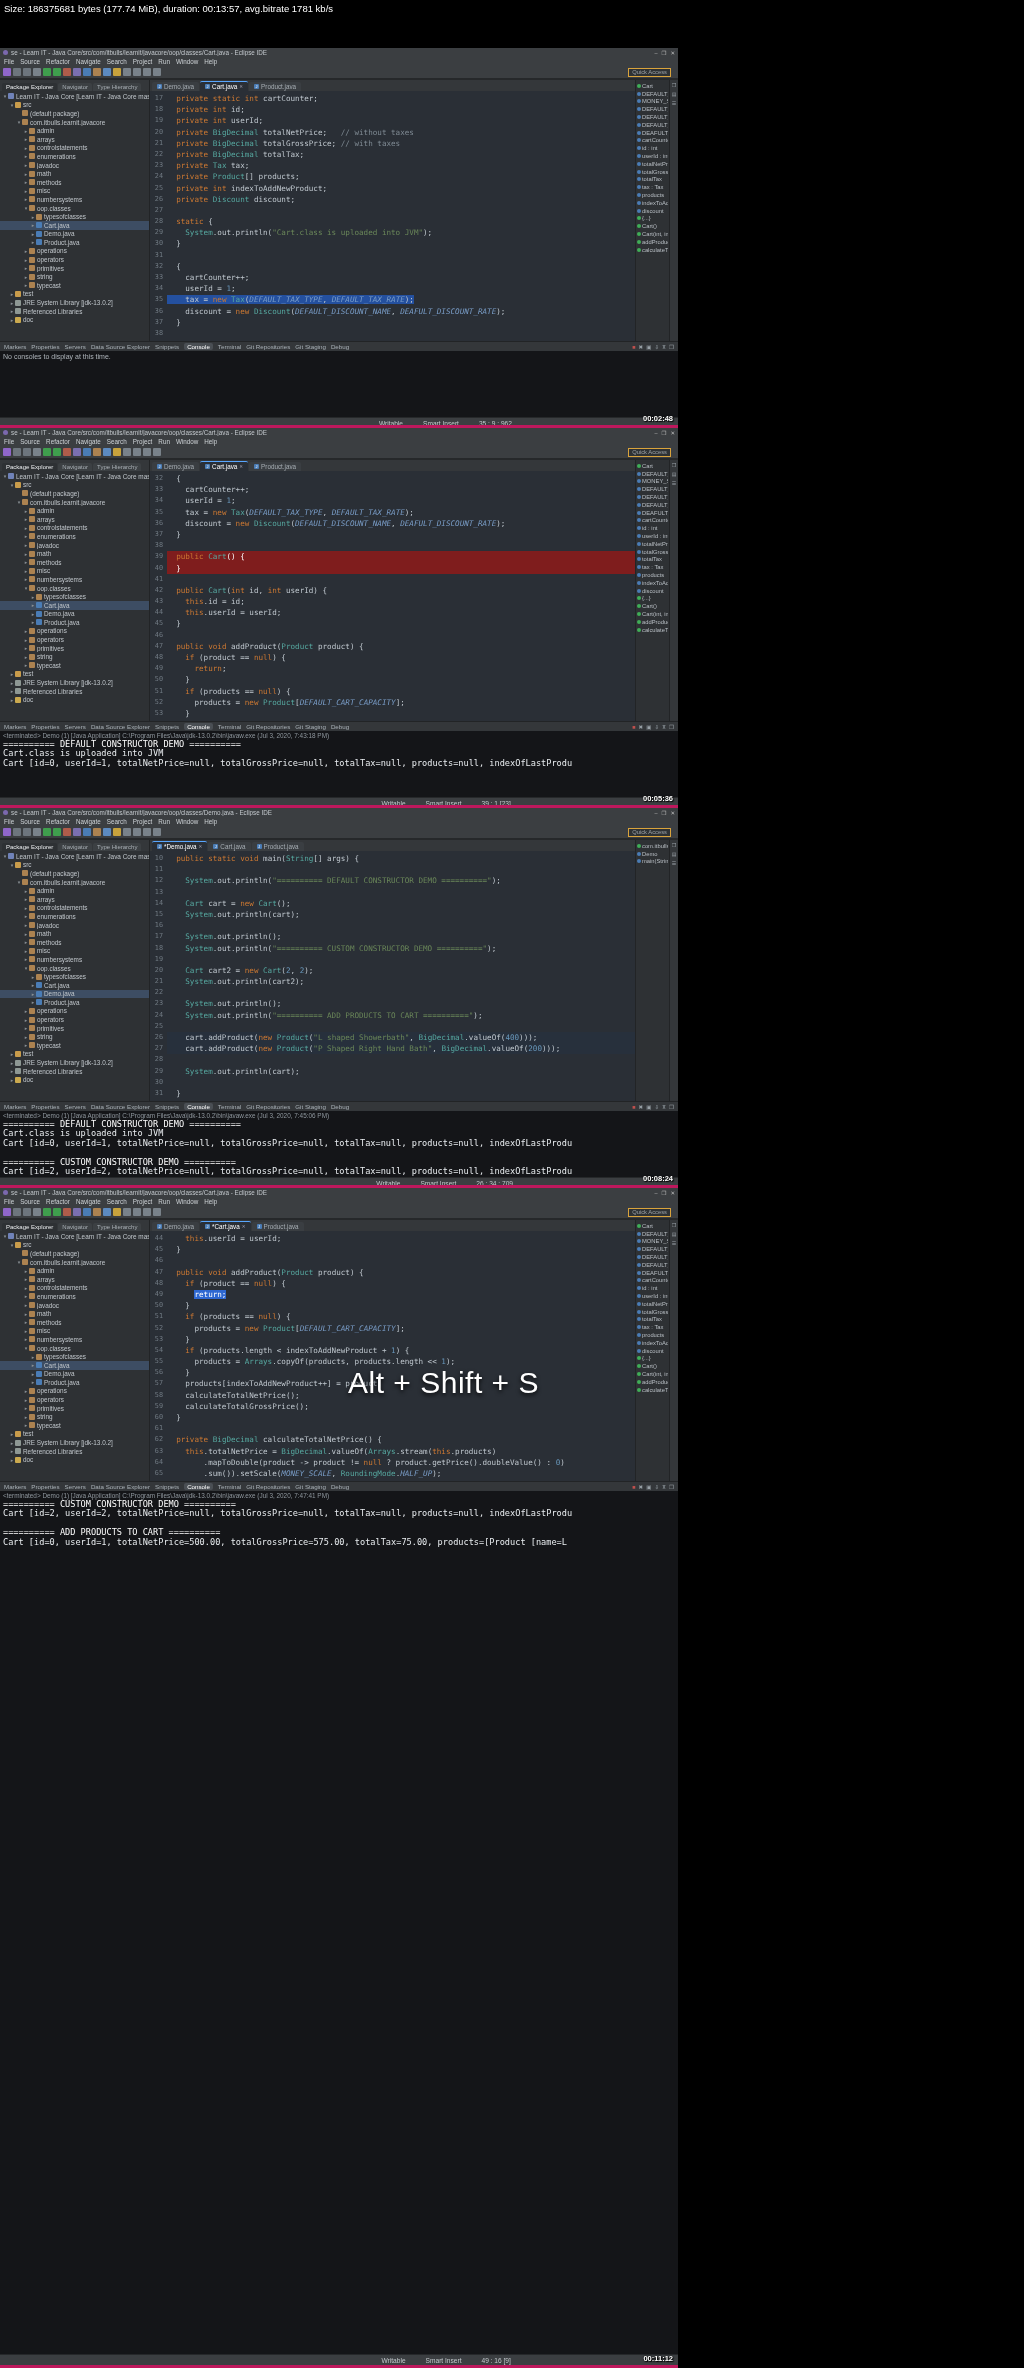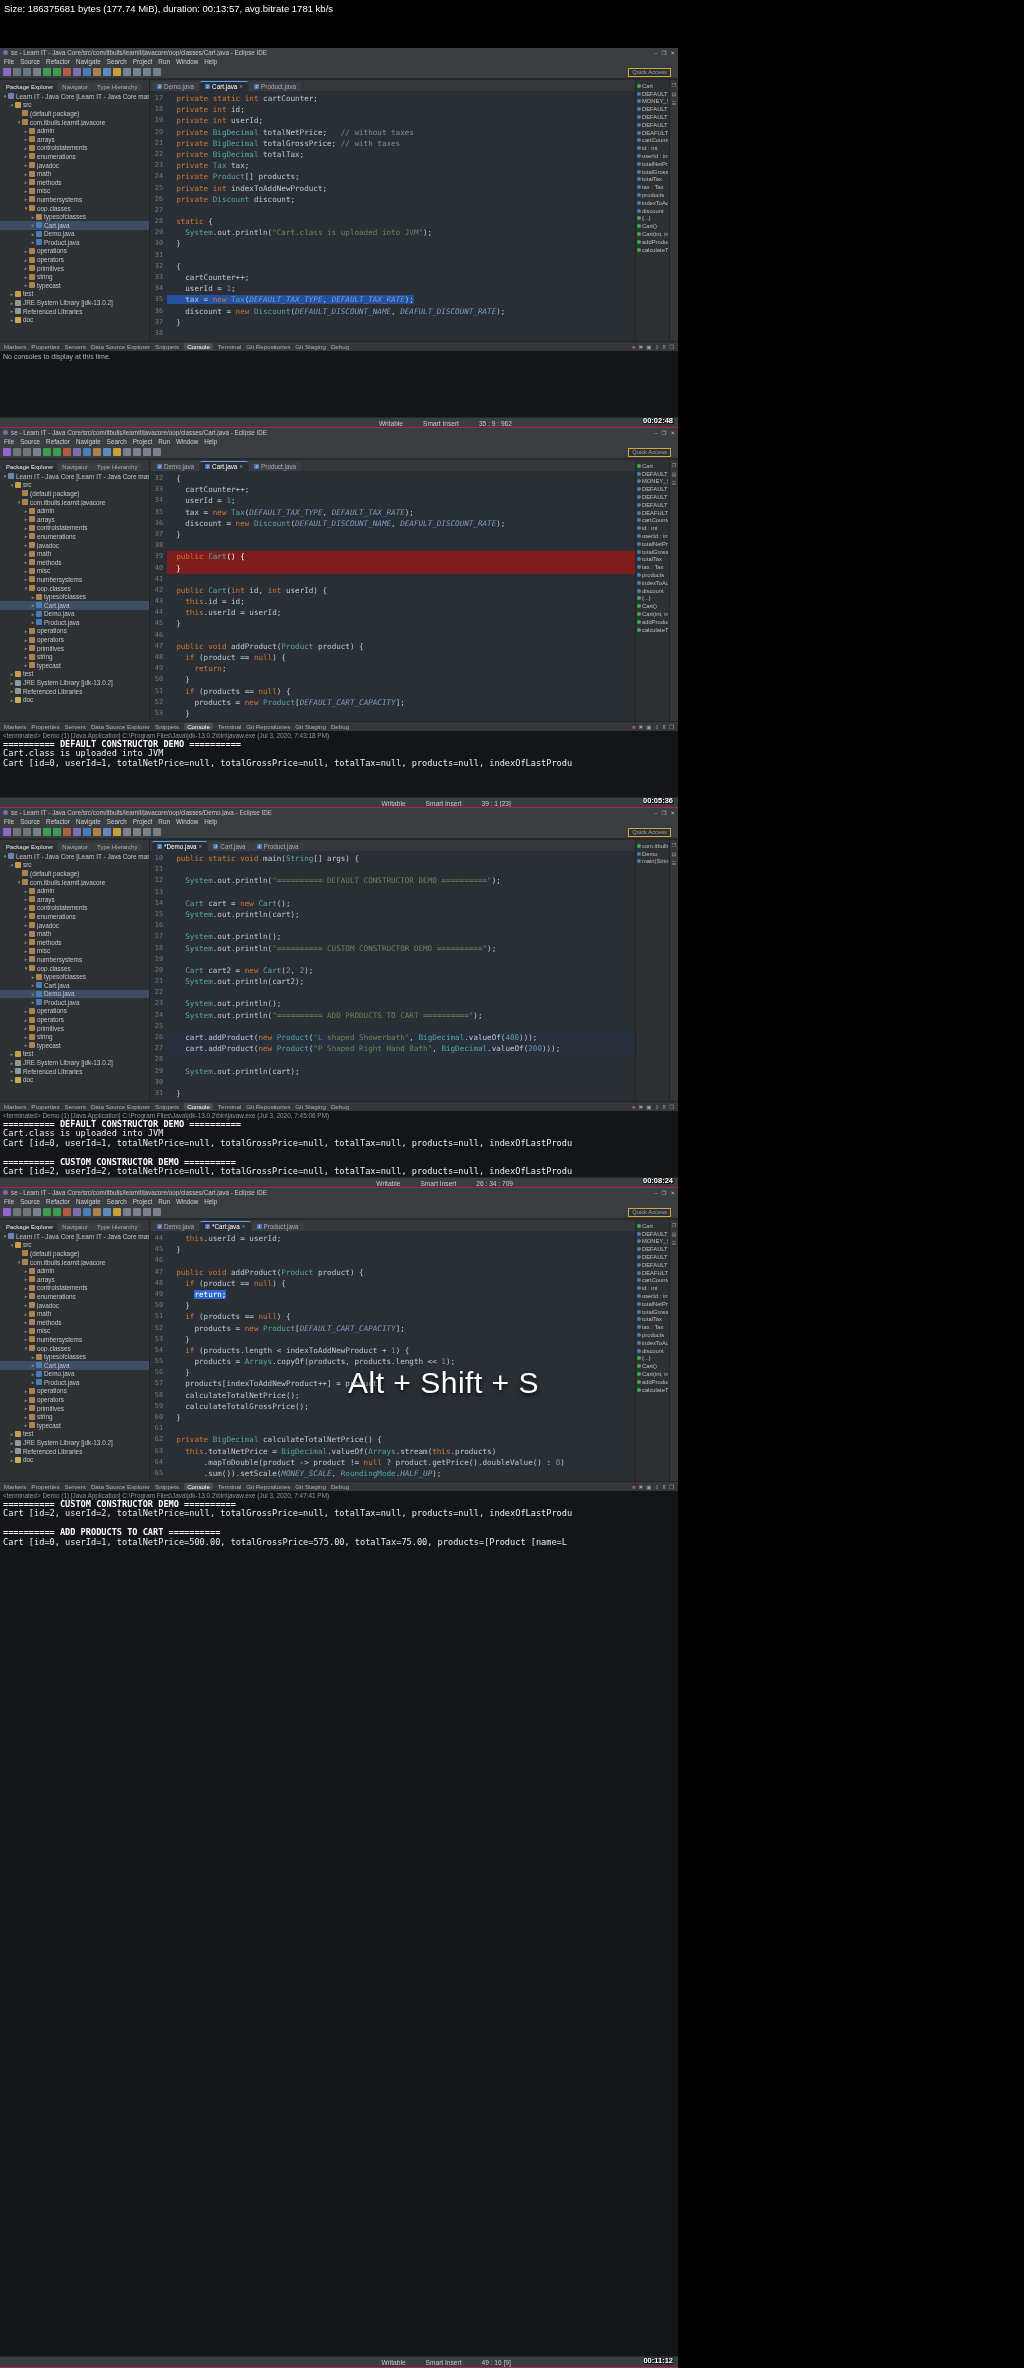--- a/index.html
+++ b/index.html
@@ -5,21 +5,21 @@
   *{margin:0;padding:0;box-sizing:border-box}
   html,body{width:1024px;height:2368px;background:#000;overflow:hidden}
   body{font-family:"Liberation Sans",sans-serif;color:#ddd;position:relative}
 
   
   .header{height:48px;padding:3px 4px 0}
   .header div{font-size:9.5px;line-height:11px;color:#fff;white-space:nowrap}
 
   
   #frames{position:relative}
-  .frame{position:relative;width:678px;height:380px;background:#2b2e31;display:flex;flex-direction:column;overflow:hidden;border-bottom:1px solid #be185d}
+  .frame{position:relative;width:678px;height:380px;background:#2b2e31;display:flex;flex-direction:column;overflow:hidden;border-bottom:3px solid #be185d}
   .frame.tall{height:1180px}
 
   .titlebar{height:9px;background:#3b3e41;display:flex;align-items:center;padding:0 3px;flex:0 0 auto}
   .app-icon{width:5px;height:5px;border-radius:50%;background:#7b68ae;margin-right:3px;flex:0 0 auto}
   .title{font-size:6.3px;color:#c2c7cc;white-space:nowrap;overflow:hidden;flex:1}
   .winbtns{display:flex;gap:4px;font-size:5.5px;color:#bbb}
 
   .menubar{height:9px;background:#3b3e41;display:flex;align-items:center;gap:6px;padding:0 4px;font-size:6.3px;color:#cdd2d6;flex:0 0 auto}
   .menu-item{cursor:default}
 
@@ -77,21 +77,21 @@
   .bottabs{height:10px;background:#34373a;border-top:1px solid #222426;display:flex;align-items:center;gap:5px;padding:0 4px;font-size:6.2px;color:#aab2b8;flex:0 0 auto;white-space:nowrap;overflow:hidden}
   .btab.active{background:#4a4f54;color:#fff;padding:0 3px;border-radius:2px}
   .cicons{margin-left:auto;display:flex;gap:3px;font-size:5.5px;color:#99a2a8}
   .cicon.term{color:#c0504d}
 
   .console{background:#141518;flex:0 0 66px;overflow:hidden;padding:1px 3px;font-family:"DejaVu Sans Mono",monospace;display:flex;flex-direction:column}
   .frame.tall .console{flex:1 1 auto}
   .console-hdr{font-size:6.4px;color:#8f979e;font-family:"Liberation Sans",sans-serif;height:8px;white-space:nowrap;overflow:hidden;flex:0 0 auto}
   .console-hdr:empty{display:none}
   .cline{font-size:8.6px;line-height:9.4px;color:#e8ecef;white-space:nowrap;overflow:hidden}
-  .cline.sep{font-weight:bold;color:#fff}
+  .cline.sep{font-weight:normal;color:#fff}
   .cline.plain{font-family:"Liberation Sans",sans-serif;font-size:7px;color:#aeb4ba}
 
   .statusbar{height:11px;background:#3b3e41;border-top:1px solid #26282a;display:flex;align-items:center;font-size:6.6px;color:#c3c9cd;flex:0 0 auto}
   .sb-gap1{flex:1.3}.sb-gap2{flex:0.55}
   .sb-item{padding:0 10px;white-space:nowrap}
 
   .overlay-text{position:absolute;left:348px;top:178px;font-size:30px;color:#fff;text-shadow:0 2px 4px rgba(0,0,0,.85);letter-spacing:.5px}
   .overlay-text:empty{display:none}
   .timestamp{position:absolute;right:5px;bottom:2px;font-size:7.5px;font-weight:bold;color:#fff;text-shadow:0 0 2px #000,1px 1px 1px #000}
 </style>

